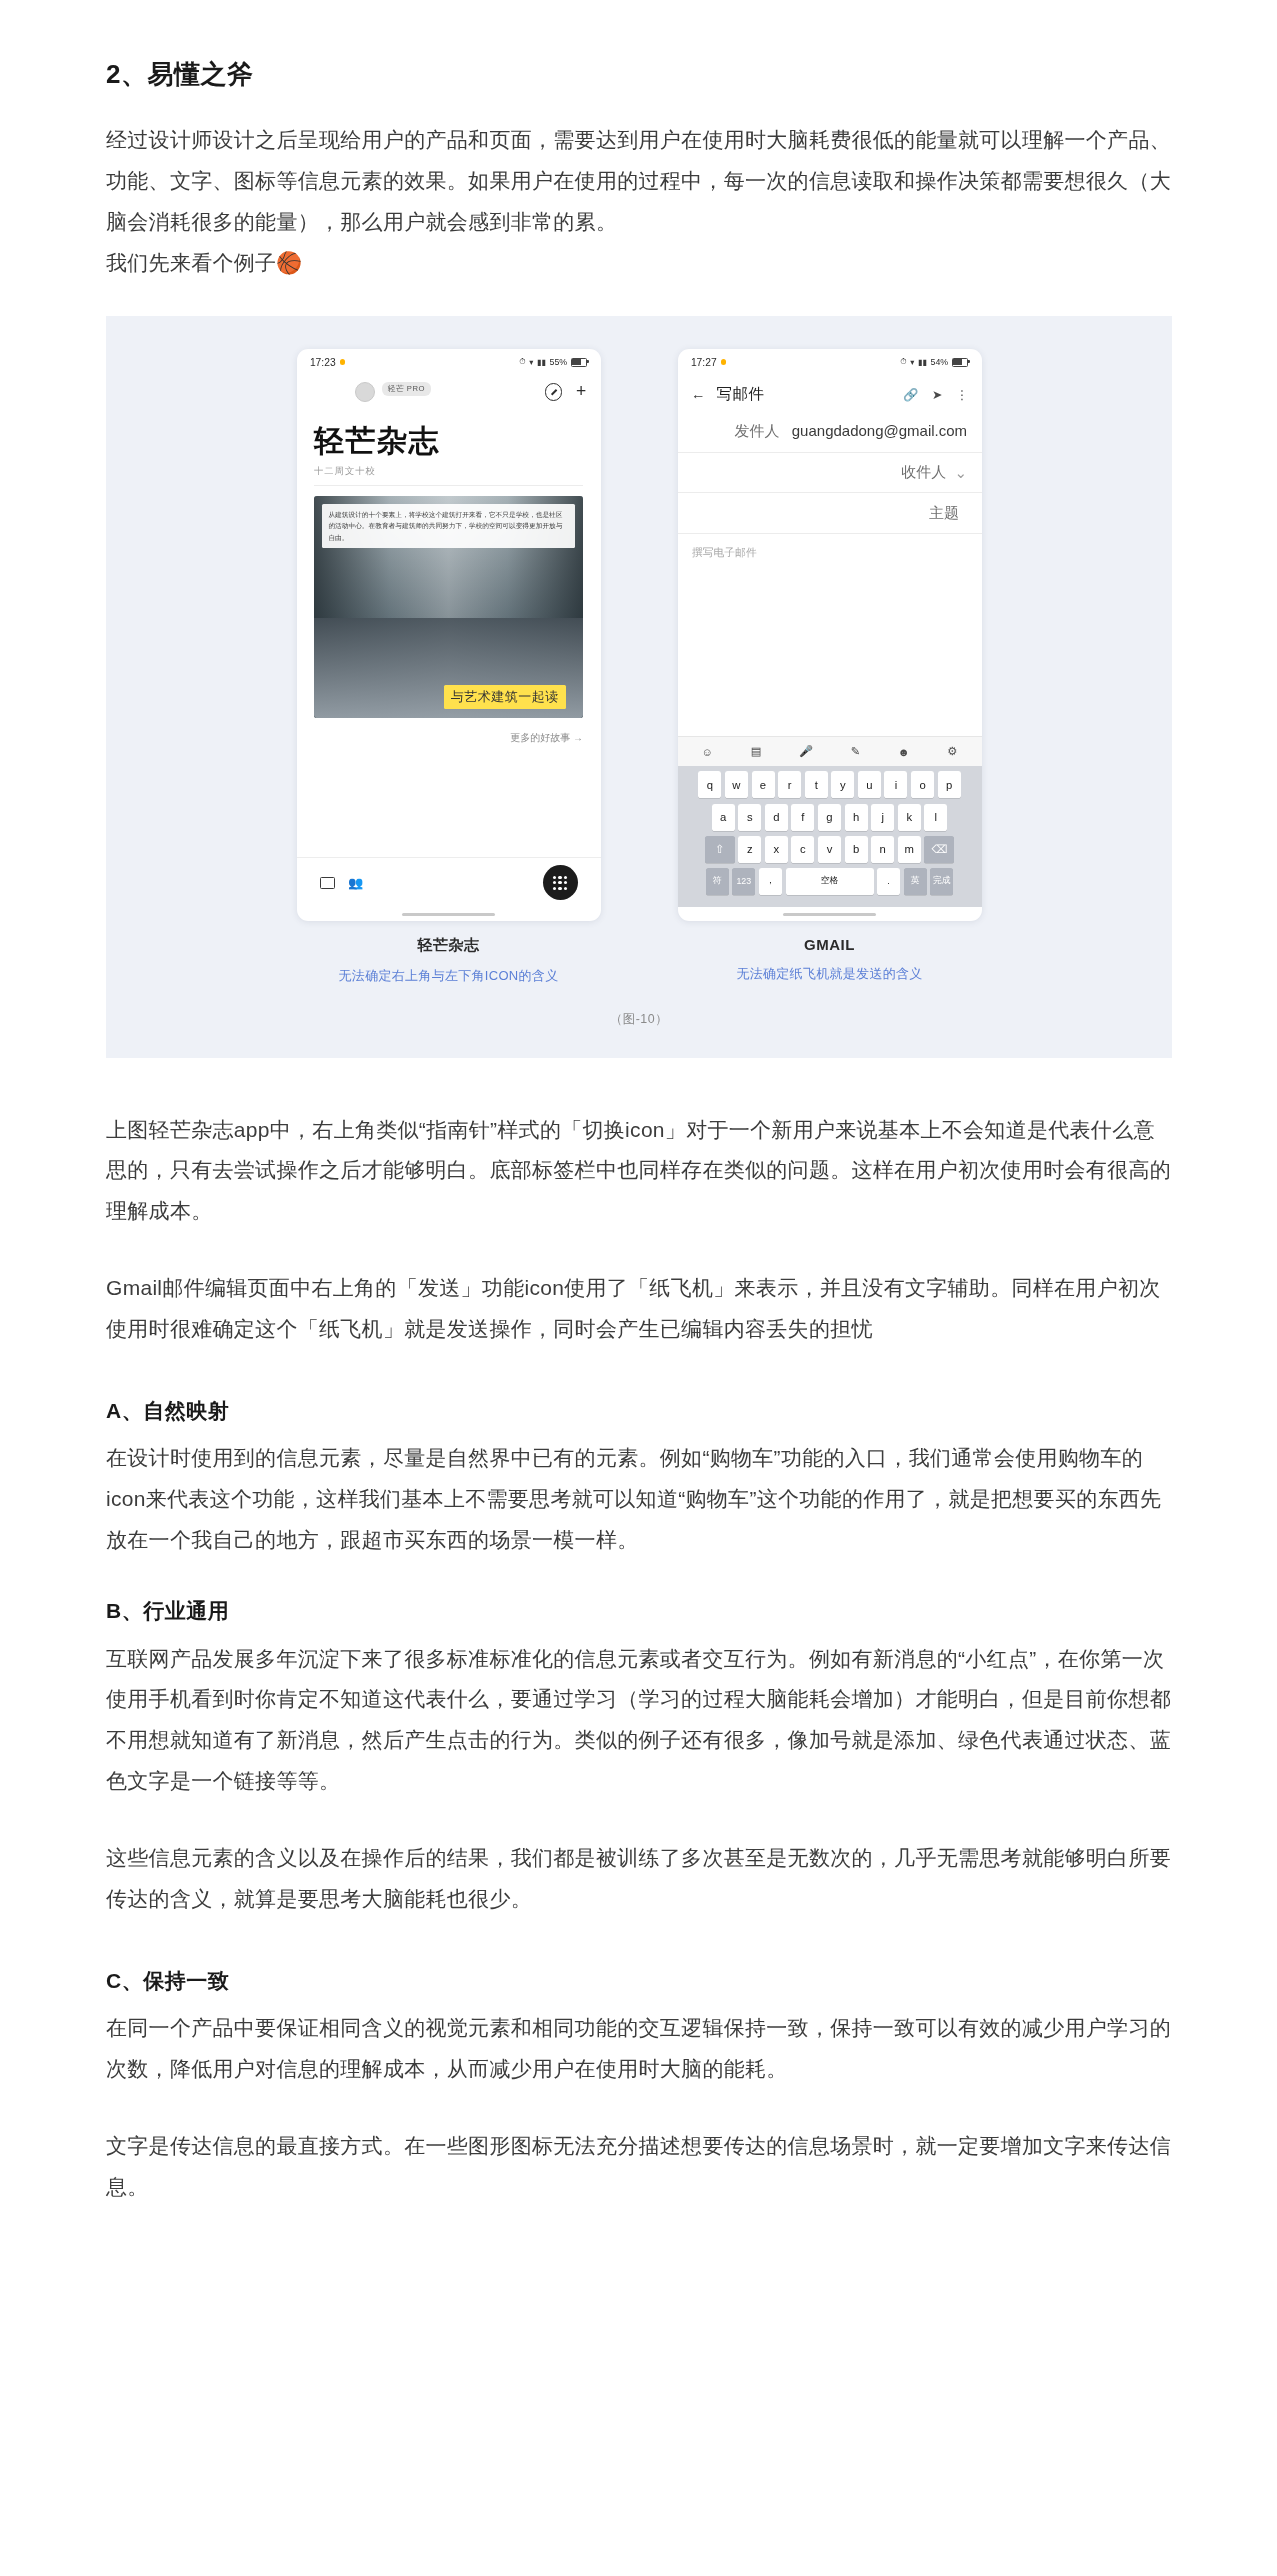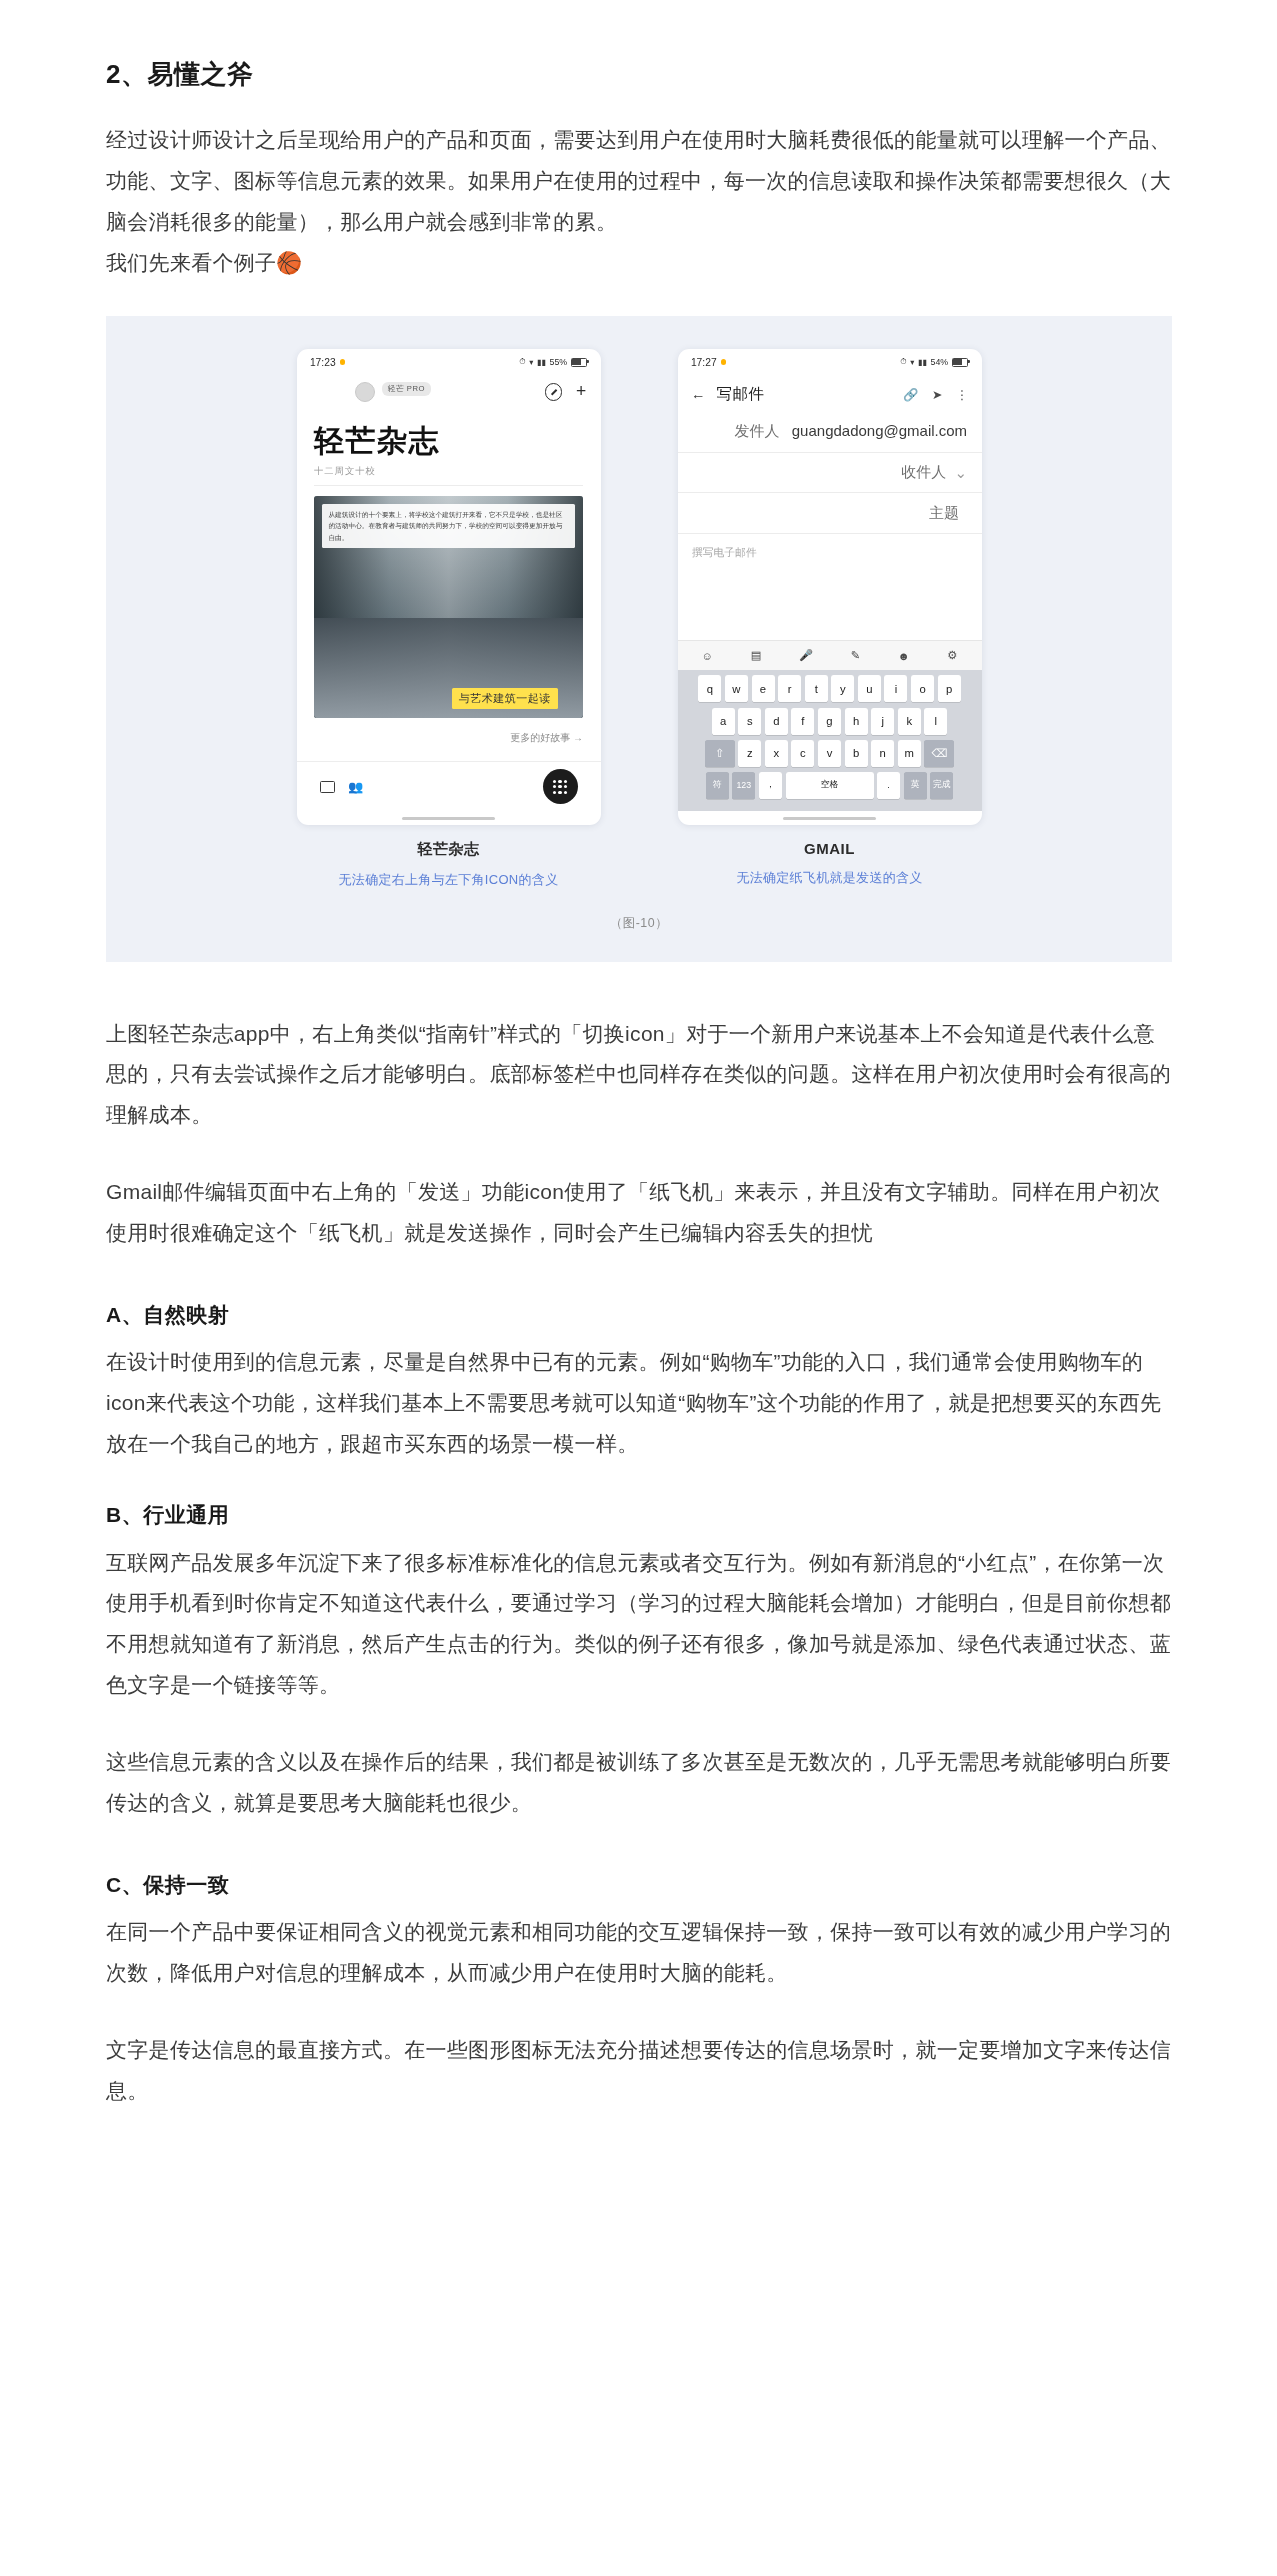--- a/index.html
+++ b/index.html
@@ -55,21 +55,21 @@
     gap: 77px;
   }
   .phone-col {
     width: 304px;
     display: flex;
     flex-direction: column;
     align-items: center;
   }
   .phone {
     width: 304px;
-    height: 476px;
+    height: 572px;
     background: #ffffff;
     border-radius: 11.3px;
     box-shadow: 0 1px 7.2px rgba(40,50,80,0.10);
     overflow: hidden;
     position: relative;
     display: flex;
     flex-direction: column;
   }
   .statusbar {
     height: 27px;
@@ -150,22 +150,22 @@
     position:absolute; left:0; right:0; bottom:0; height:45%;
     background: linear-gradient(180deg, rgba(70,80,88,.85), rgba(150,160,168,.95));
   }
   .mag-card-text {
     position:absolute; top:8.2px; left:8.2px; right:8.2px;
     background: rgba(255,255,255,.92);
     color:#3a3a3a; font-size:6.7px; line-height:1.7;
     padding:5.2px 6.2px; border-radius:1.5px;
   }
   .mag-badge {
-    position:absolute; right:25px; bottom:8.2px;
-    background:#ffe14d; color:#333; font-size:11px;
+    position:absolute; right:17px; bottom:8.2px;
+    background:#ffe14d; color:#333; font-size:13px;
     padding:3.1px 7.2px; border-radius:1.5px; letter-spacing:0.5px;
   }
   .mag-head2 {
     padding: 14.4px 17.5px 0 17.5px;
     font-size: 17.5px; line-height:1.55; color:#1d1d1d; letter-spacing:0.5px;
   }
   .mag-more {
     text-align:right; padding: 13.4px 17.5px 0 17.5px;
     font-size:10px; color:#8c8c8c;
   }

